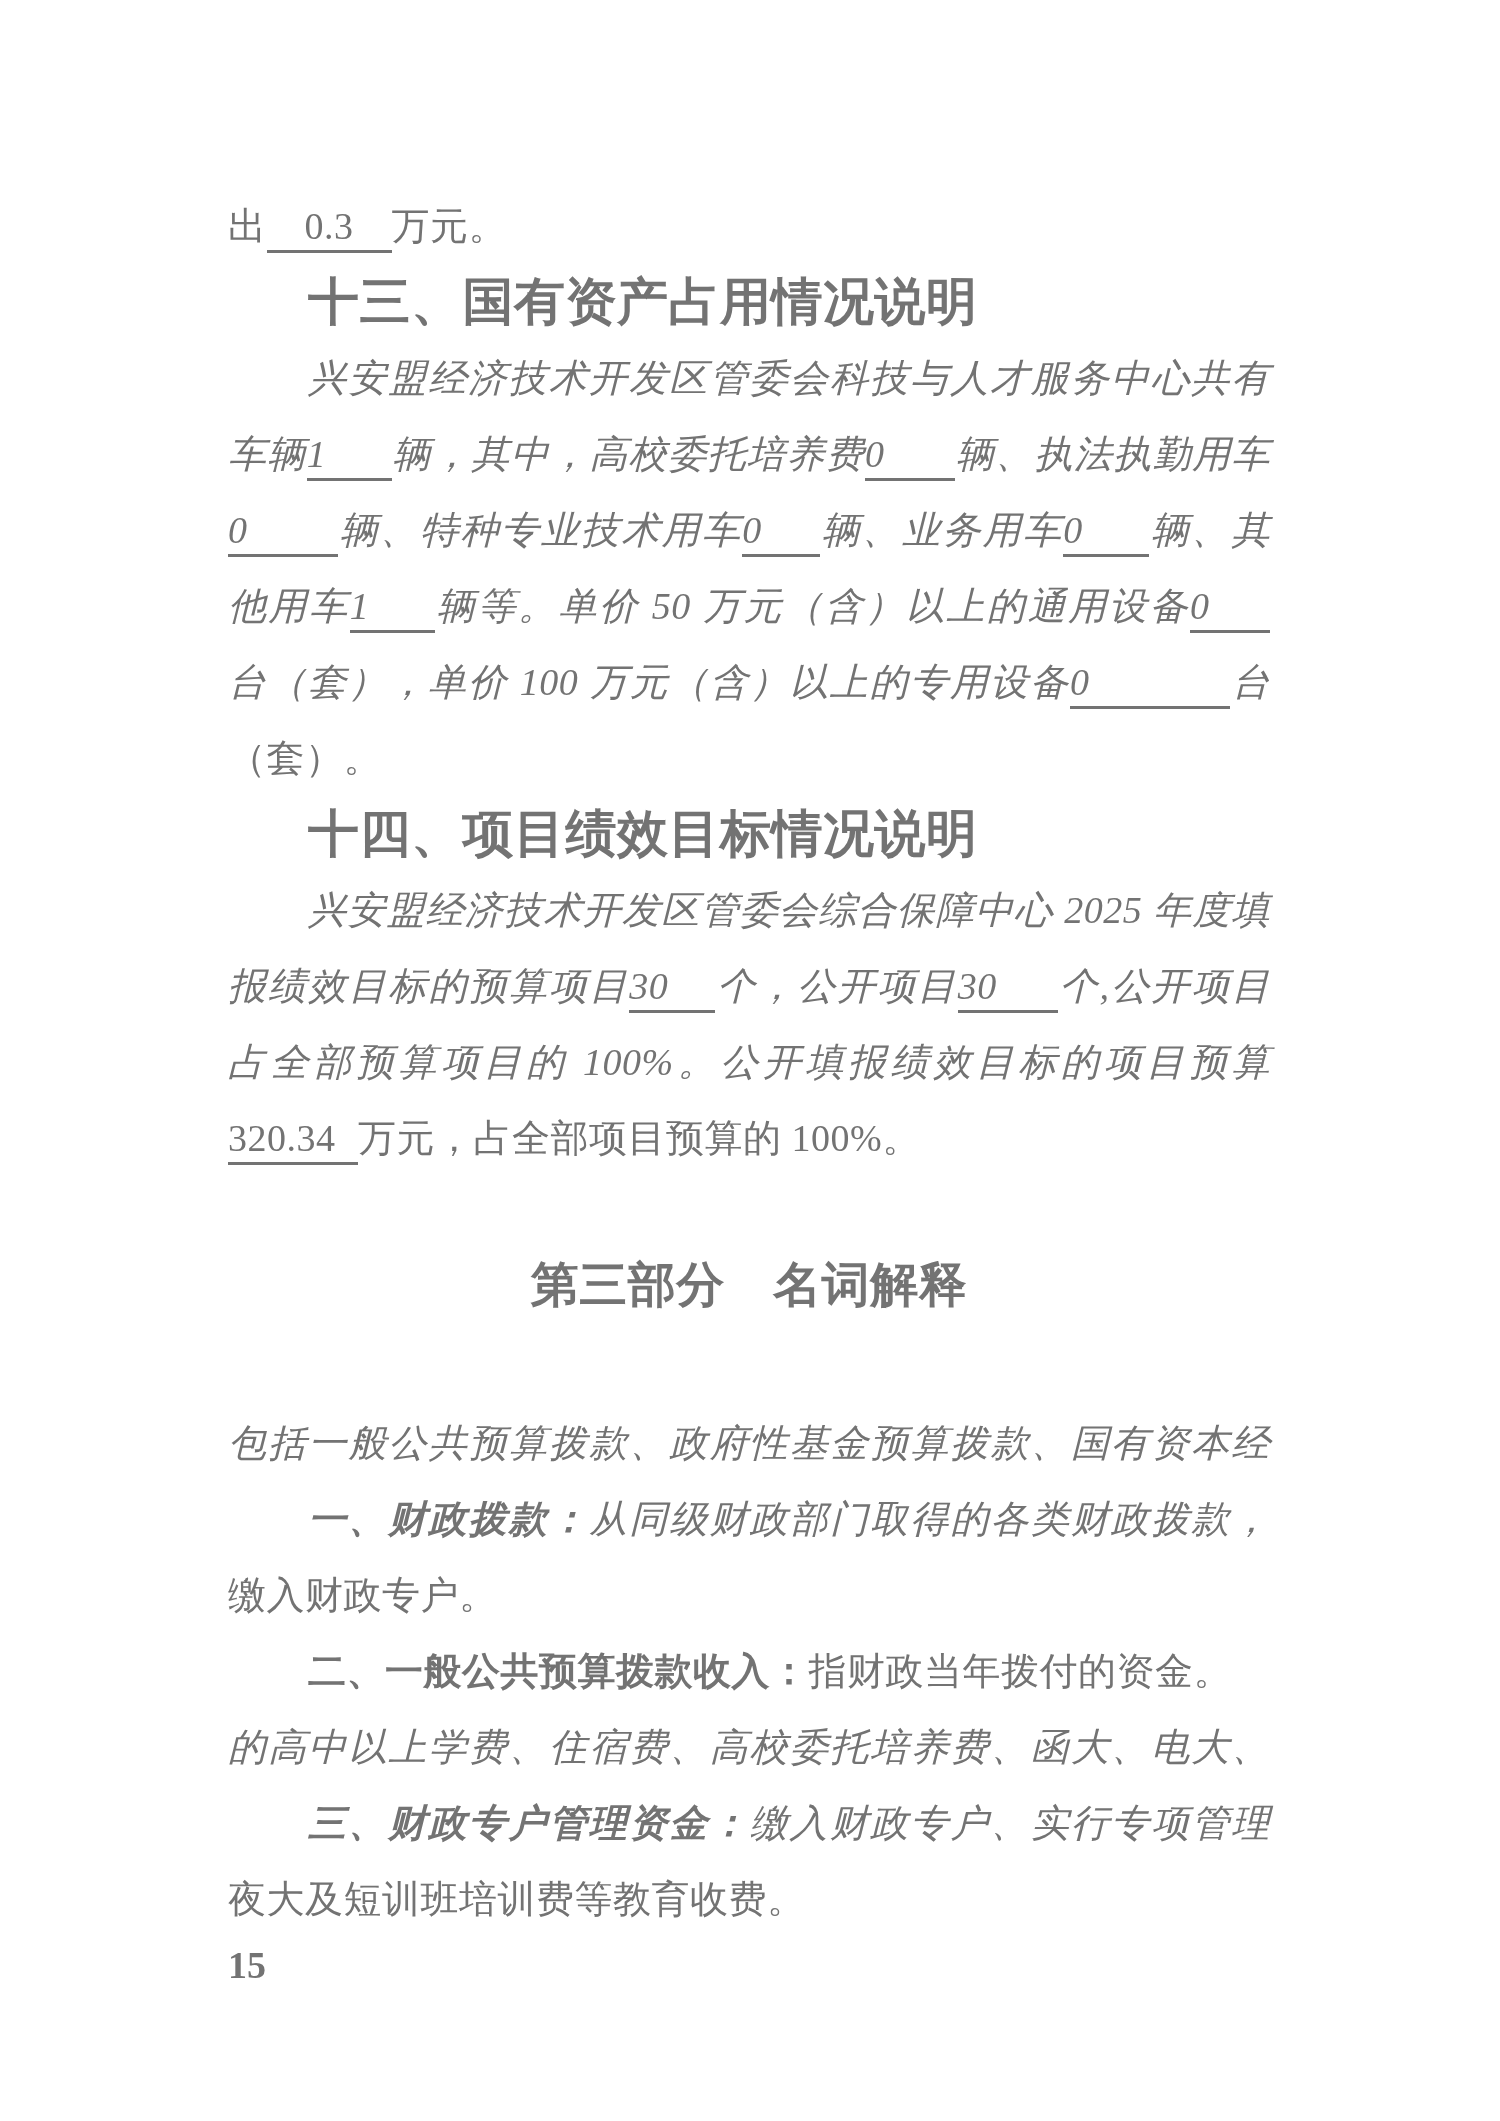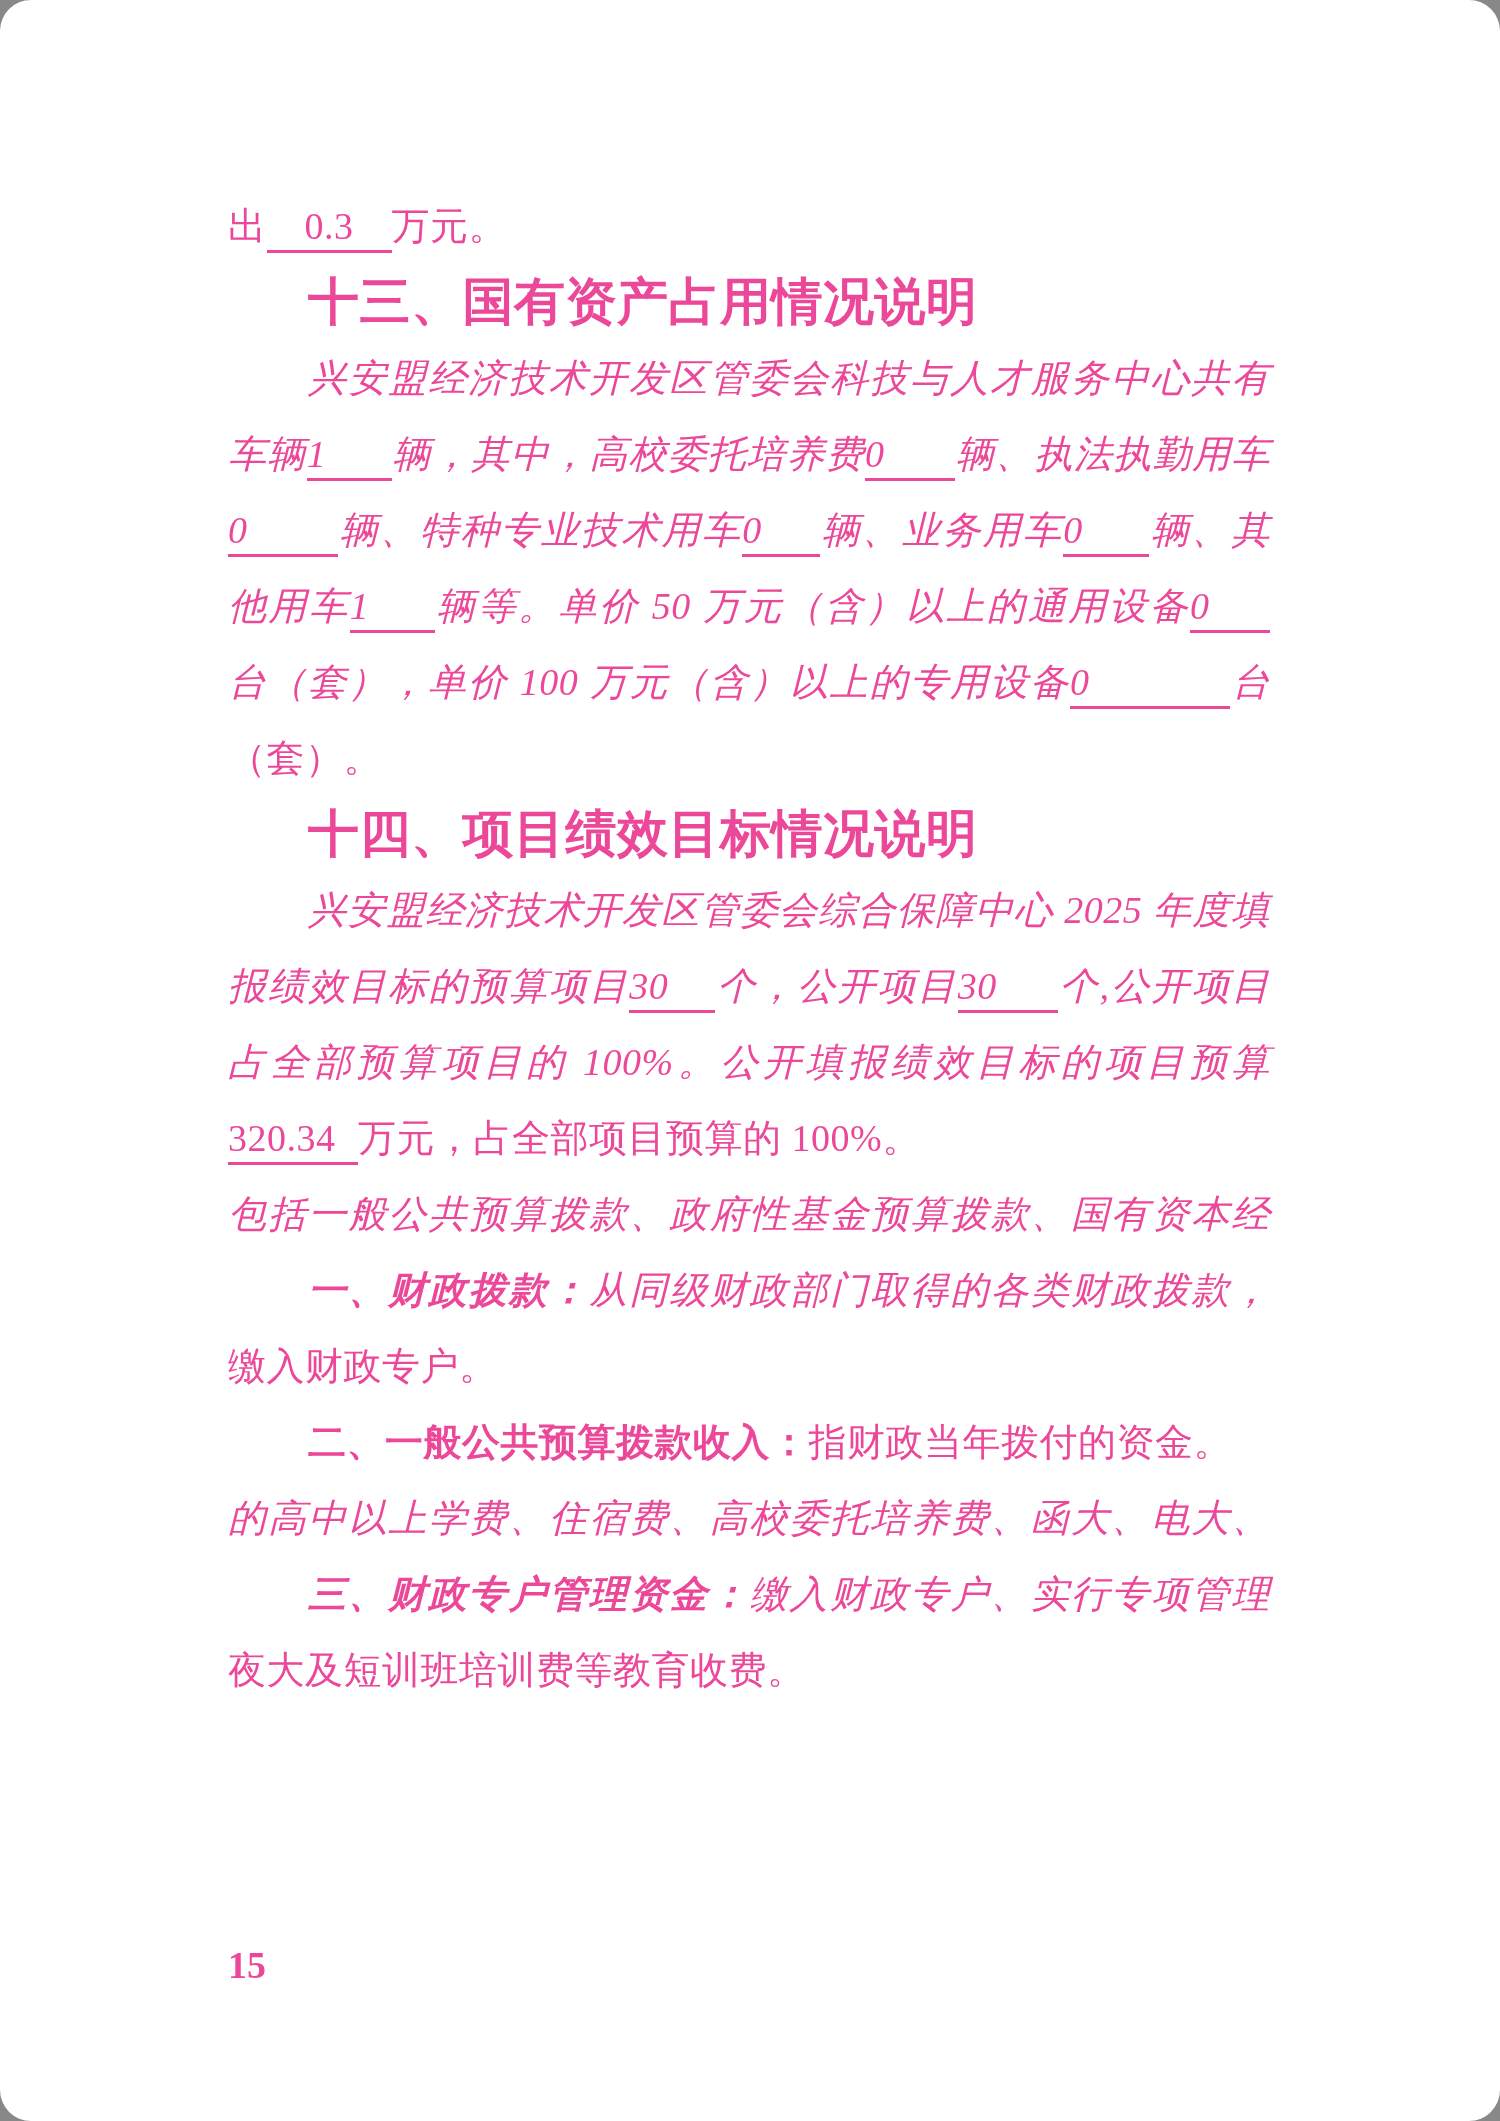--- a/index.html
+++ b/index.html
@@ -6,24 +6,23 @@
     margin: 0;
     padding: 0;
     background: #888;
   }
   .page {
     position: relative;
     width: 1500px;
     height: 2121px;
     margin: 0 auto;
     background: #ffffff;
-    color: #ec4899;
+    color: #737373;
     font-family: "Liberation Serif", "DejaVu Serif", serif;
     overflow: hidden;
-    border-radius: 31px;
   }
   .text-block {
     position: absolute;
     left: 228px;
     top: 188px;
     width: 1042px;
   }
   .line {
     height: 76px;
     line-height: 76px;
@@ -91,20 +90,21 @@
       <div class="line body justify"><span class="seg">车辆</span><span class="blank" style="width: 85px;">1</span><span class="seg">辆，其中，高校委托培养费</span><span class="blank" style="width: 90px;">0</span><span class="seg">辆、执法执勤用车</span></div>
       <div class="line body justify"><span class="blank" style="width: 110px;">0</span><span class="seg">辆、特种专业技术用车</span><span class="blank" style="width: 78px;">0</span><span class="seg">辆、业务用车</span><span class="blank" style="width: 86px;">0</span><span class="seg">辆、其</span></div>
       <div class="line body justify"><span class="seg">他用车</span><span class="blank" style="width: 85px;">1</span><span class="seg">辆等。单价 50 万元（含）以上的通用设备</span><span class="blank" style="width: 80px;">0</span></div>
       <div class="line body justify"><span class="seg">台（套），单价 100 万元（含）以上的专用设备</span><span class="blank" style="width: 160px;">0</span><span class="seg">台</span></div>
       <div class="line body"><span class="seg">（套）。</span></div>
       <div class="line heading indent"><span class="seg">十四、项目绩效目标情况说明</span></div>
       <div class="line body indent justify"><span class="seg">兴安盟经济技术开发区管委会综合保障中心 2025 年度填</span></div>
       <div class="line body justify"><span class="seg">报绩效目标的预算项目</span><span class="blank" style="width: 86px;">30</span><span class="seg">个，公开项目</span><span class="blank" style="width: 100px;">30</span><span class="seg">个,公开项目</span></div>
       <div class="line body justify"><span class="seg">占全部预算项目的 100%。公开填报绩效目标的项目预算</span></div>
       <div class="line body"><span class="blank left" style="width: 130px;">320.34</span><span class="seg">万元，占全部项目预算的 100%。</span></div>
+      <div class="line section-title"><span class="seg">第三部分　名词解释</span></div>
       <div class="line body justify"><span class="seg">包括一般公共预算拨款、政府性基金预算拨款、国有资本经</span></div>
       <div class="line body indent justify"><span class="lead">一、财政拨款：</span><span class="seg">从同级财政部门取得的各类财政拨款，</span></div>
       <div class="line body"><span class="seg">缴入财政专户。</span></div>
       <div class="line body indent"><span class="lead">二、一般公共预算拨款收入：</span><span class="seg">指财政当年拨付的资金。</span></div>
       <div class="line body justify"><span class="seg">的高中以上学费、住宿费、高校委托培养费、函大、电大、</span></div>
       <div class="line body indent justify"><span class="lead">三、财政专户管理资金：</span><span class="seg">缴入财政专户、实行专项管理</span></div>
       <div class="line body"><span class="seg">夜大及短训班培训费等教育收费。</span></div>
     </div>
   <div class="page-number">15</div>
 </div>

